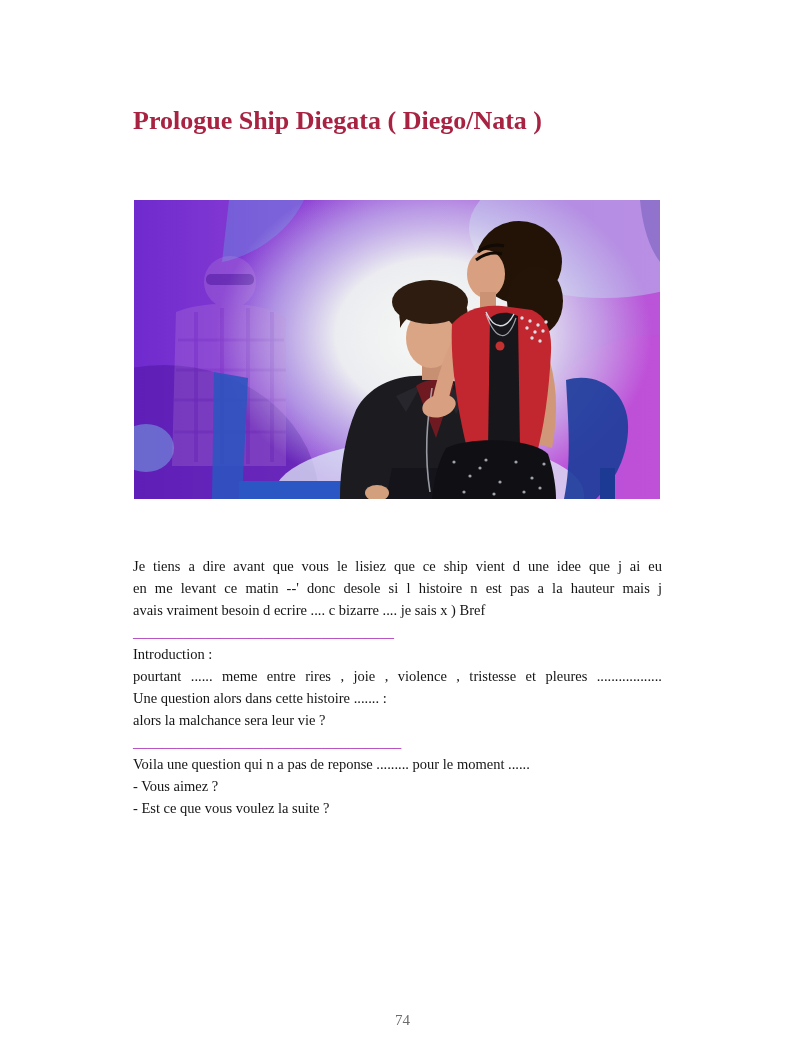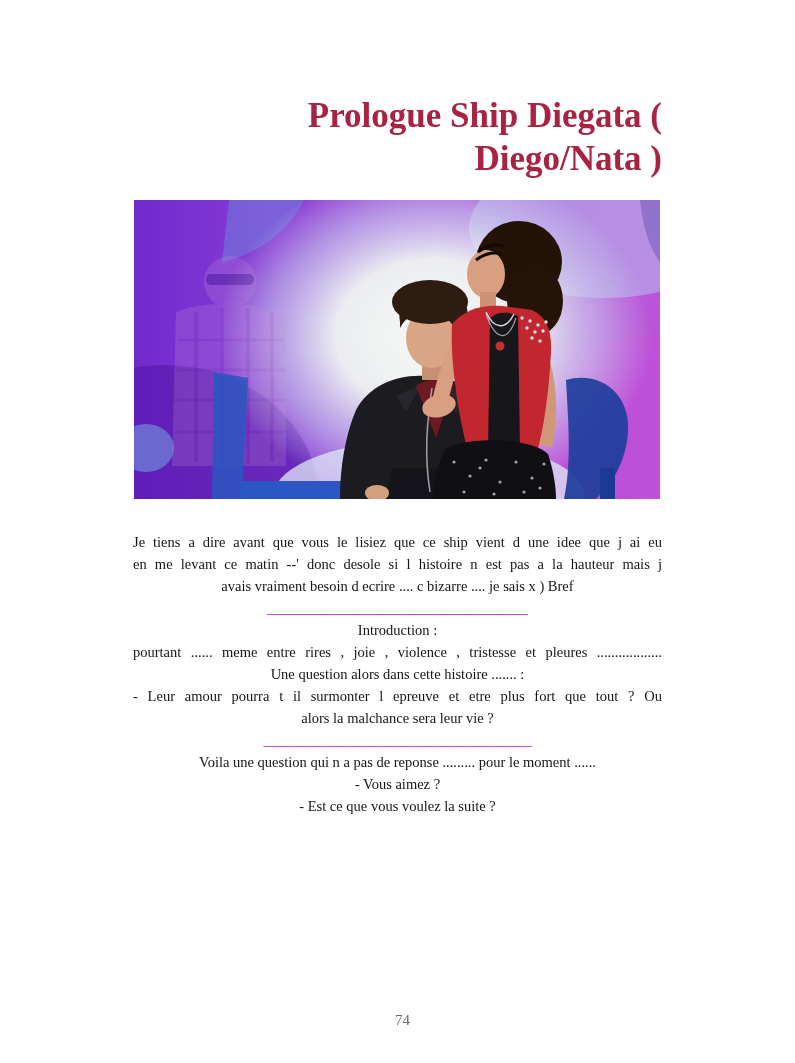--- a/index.html
+++ b/index.html
@@ -6,42 +6,42 @@
   body {
     width:795px; height:1063px;
     background:#ffffff;
     font-family:"Liberation Serif", serif;
     position:relative;
     overflow:hidden;
   }
   .doc-title {
     position:absolute;
     left:133px; top:94px; width:529px;
-    text-align:right;
+    text-align:left;
     font-weight:bold;
-    font-size:35px;
-    line-height:43px;
+    font-size:26px;
+    line-height:53px;
     color:#a82342;
   }
   .photo-frame {
     position:absolute;
     left:134px; top:200px;
     width:526px; height:299px;
   }
   .photo-frame svg { display:block; }
   .body-text {
     position:absolute;
-    left:133px; top:531px; width:529px;
+    left:133px; top:555px; width:529px;
     font-size:14.5px;
     color:#141414;
   }
   .ln {
     line-height:22px;
     height:22px;
-    text-align:center;
+    text-align:left;
     white-space:nowrap;
   }
   .ln-j {
     white-space:normal;
     text-align:justify;
     text-align-last:justify;
     overflow:hidden;
   }
   .ln-div {
     letter-spacing:0;
@@ -163,21 +163,20 @@
 </div>
 
 <div class="body-text">
     <div class="ln ln-j">Je tiens a dire avant que vous le lisiez que ce ship vient d une idee que j ai eu</div>
     <div class="ln ln-j">en me levant ce matin --' donc desole si l histoire n est pas a la hauteur mais j</div>
     <div class="ln">avais vraiment besoin d ecrire .... c bizarre .... je sais x ) Bref</div>
     <div class="ln ln-div">____________________________________</div>
     <div class="ln">Introduction :</div>
     <div class="ln ln-j">pourtant ...... meme entre rires , joie , violence , tristesse et pleures ..................</div>
     <div class="ln">Une question alors dans cette histoire .......  :</div>
-    <div class="ln ln-j">- Leur amour pourra t il surmonter l epreuve et etre plus fort que tout ? Ou</div>
     <div class="ln">alors la malchance sera leur vie ?</div>
     <div class="ln ln-div">_____________________________________</div>
     <div class="ln">Voila une question qui n a pas de reponse ......... pour le moment ......</div>
     <div class="ln">- Vous aimez ?</div>
     <div class="ln">- Est ce que vous voulez la suite ?</div>
   </div>
 
 <div class="page-number">74</div>
 
 </body></html>

